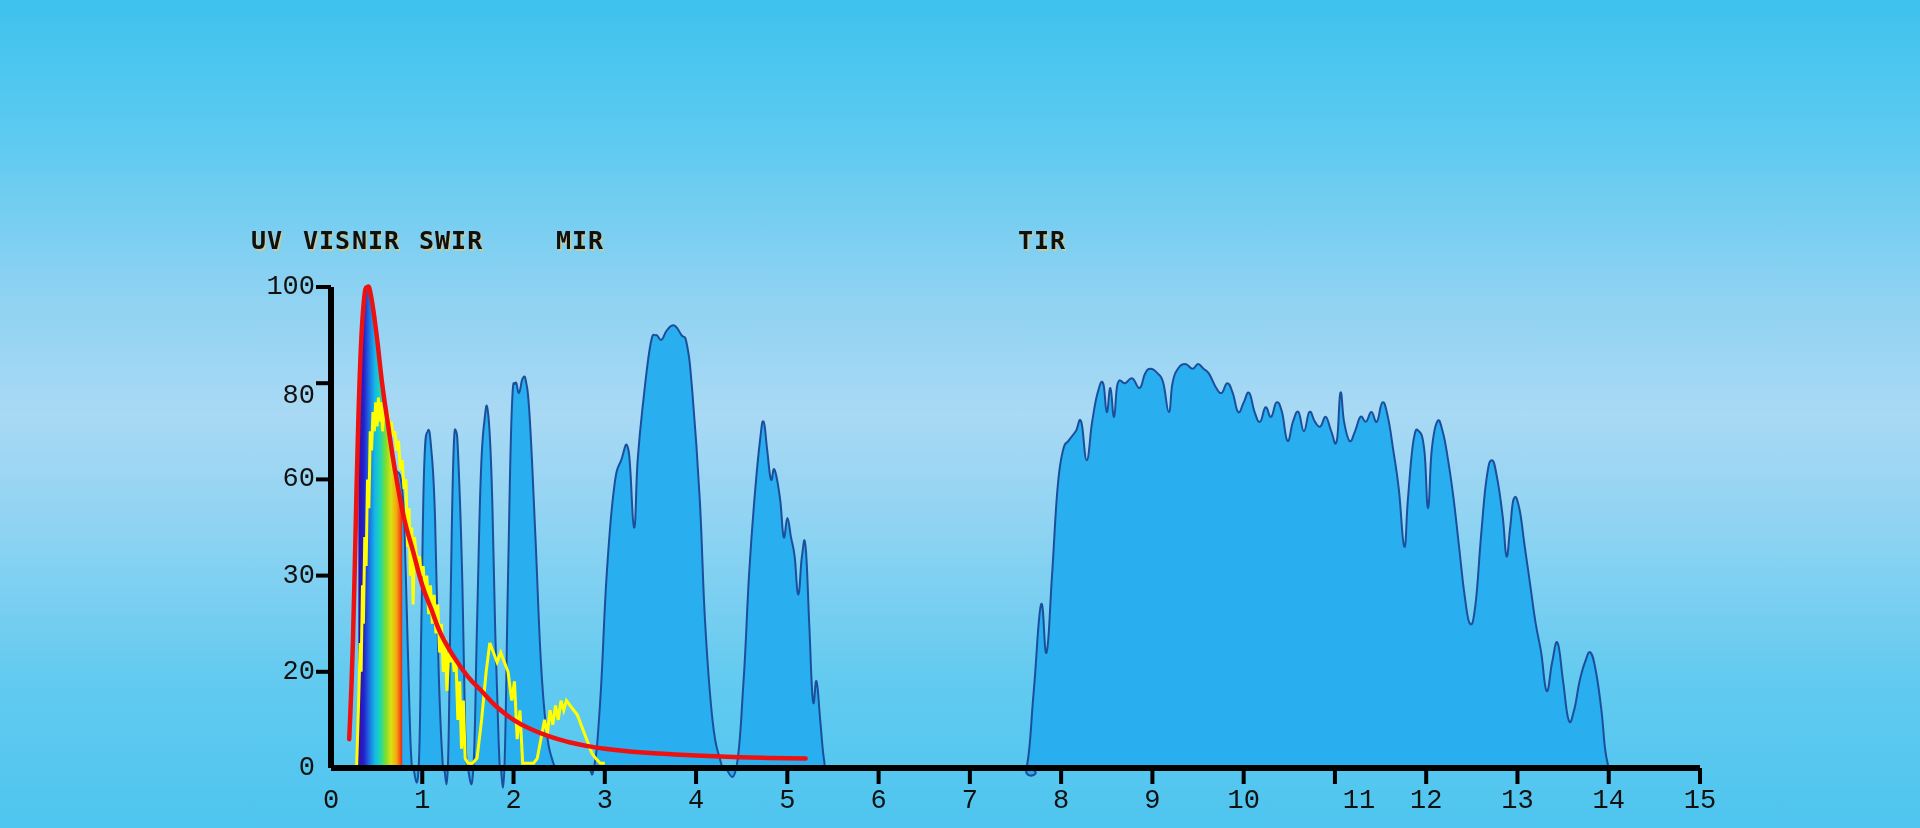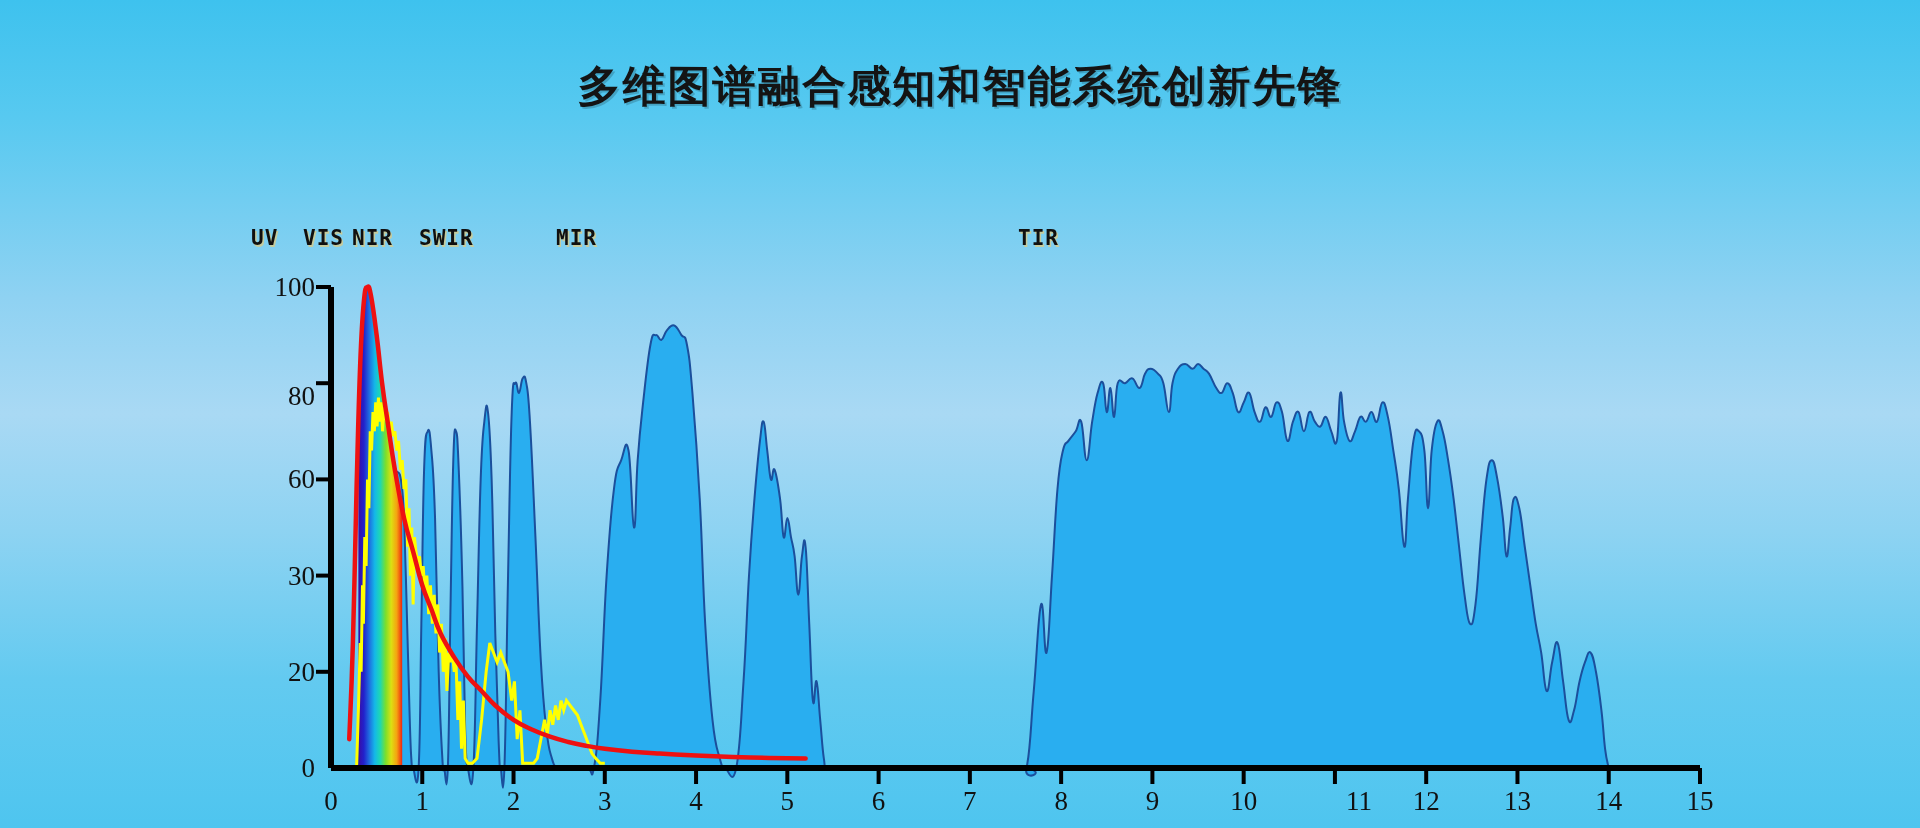--- a/index.html
+++ b/index.html
@@ -21,42 +21,41 @@
   .subtitle{
     position:absolute;left:0;right:0;top:152px;text-align:center;
     font-family:"Liberation Sans",sans-serif;
     font-size:17.5px;font-weight:400;color:#15222c;letter-spacing:.55px;
   }
 
   
   .band-label{
     position:absolute;top:226px;
     font-family:"DejaVu Sans Mono","Liberation Mono",monospace;
-    font-size:21px;font-weight:bold;color:#101010;letter-spacing:1px;
+    font-size:25px;font-weight:bold;color:#101010;letter-spacing:1px;
     white-space:nowrap;
     text-shadow:1.5px 1.5px 0 rgba(255,200,90,.55);
   }
 
   
   #plot{position:absolute;left:0;top:0;width:1920px;height:828px;}
 
   .axis-num{
     position:absolute;
-    font-family:Liberation Serif, serif;
+    font-family:Liberation Mono, monospace;
     font-size:27px;color:#111;
   }
   .ytick-num{text-align:right;transform:translateY(-50%);}
   .xtick-num{text-align:center;transform:translateX(-50%);}
 </style>
 </head>
 <body>
 
 <div id="stage">
 
-  <div class="title">多维图谱融合感知和智能系统创新先锋</div>
 
   <div id="band-labels">
       <div class="band-label" style="left: 251px;">UV</div>
       <div class="band-label" style="left: 303px;">VIS</div>
       <div class="band-label" style="left: 352px;">NIR</div>
       <div class="band-label" style="left: 419px;">SWIR</div>
       <div class="band-label" style="left: 556px;">MIR</div>
       <div class="band-label" style="left: 1018px;">TIR</div>
     </div>
 

